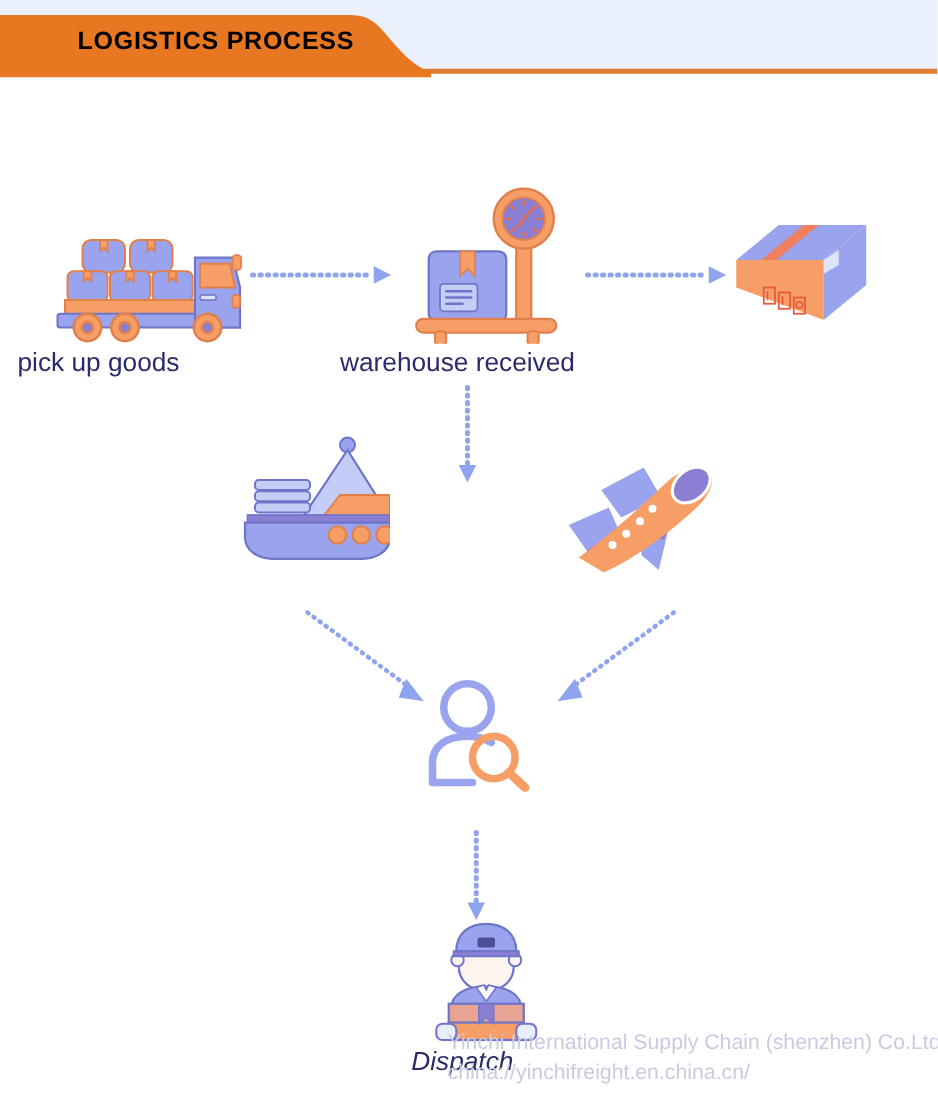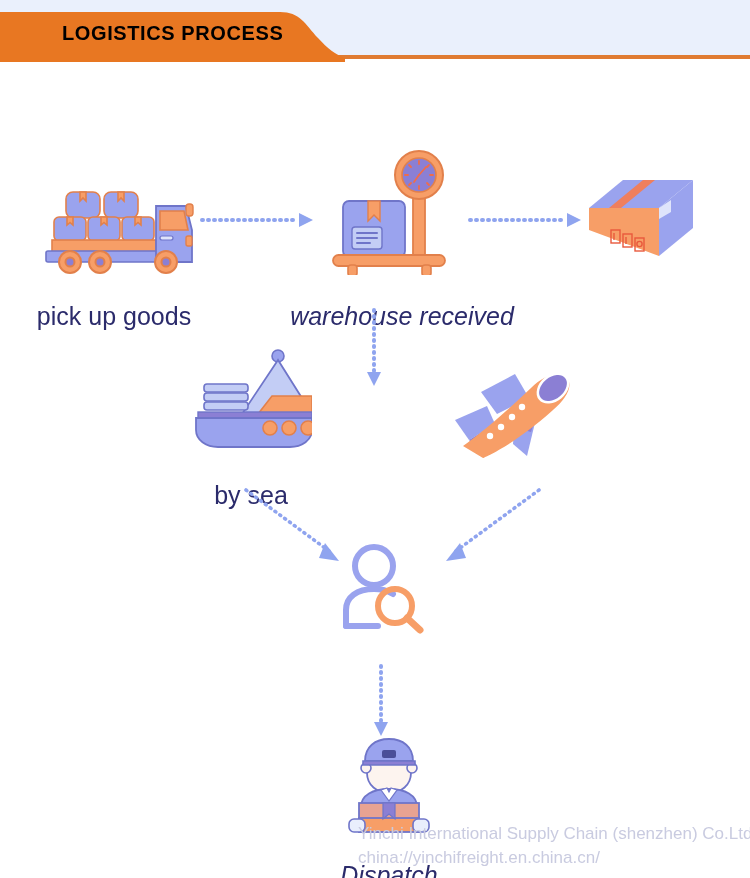--- a/index.html
+++ b/index.html
@@ -32,26 +32,25 @@
     color:#000000;
     white-space:nowrap;
     margin-left:48px;
   }
 
   
   .node{position:absolute;}
   .node .art{display:block;}
   .caption{
     position:absolute;
-    text-align:center;
+    text-align:left;
     color:#2b2b6b;
-    font-size:25px;
+    font-size:21px;
     white-space:nowrap;
     font-family:"Liberation Sans", sans-serif;
-    margin-top:23px;
   }
 
   .arrow{position:absolute;}
 
   
   .watermark{
     position:absolute;
     color:#c9cbe0;
     font-size:17px;
     white-space:nowrap;
@@ -153,21 +152,21 @@
         <line x1="27" y1="88" x2="47" y2="88"></line>
         <line x1="27" y1="93" x2="47" y2="93"></line>
         <line x1="27" y1="98" x2="40" y2="98"></line>
       </g>
 
       <rect x="3" y="110" width="112" height="11" rx="5.5" fill="#f79e67" stroke="#e2804b" stroke-width="1.8"></rect>
       <rect x="18" y="120" width="9" height="11" rx="3" fill="#f79e67" stroke="#e2804b" stroke-width="1.6"></rect>
       <rect x="92" y="120" width="9" height="11" rx="3" fill="#f79e67" stroke="#e2804b" stroke-width="1.6"></rect>
     </svg>
   </div>
-  <div class="caption" style="left:282px;top:279px;width:240px;font-style:italic;">warehouse received</div>
+  <div class="caption" style="left:272px;top:279px;width:240px;">warehouse received</div>
 
   <div class="arrow" style="left:468px;top:212px;">
     <svg width="118" height="16" viewBox="0 0 118 16">
       <line x1="2" y1="8" x2="98" y2="8" stroke="#8fa4ef" stroke-width="4" stroke-linecap="round" stroke-dasharray="1 5"></line>
       <path d="M99,1 L113,8 L99,15 Z" fill="#8fa4ef"></path>
     </svg>
   </div>
 
   <div class="node" style="left:585px;top:178px;">
     <svg class="art" width="114" height="96" viewBox="0 0 114 96">
@@ -219,21 +218,20 @@
         <circle cx="118" cy="80" r="7"></circle>
       </g>
 
       <g stroke="#6f75c9" stroke-width="1.6" fill="#c3cdf5">
         <rect x="14" y="36" width="44" height="8" rx="3"></rect>
         <rect x="14" y="45" width="44" height="8" rx="3"></rect>
         <rect x="14" y="54" width="44" height="8" rx="3"></rect>
       </g>
     </svg>
   </div>
-  <div class="caption" style="left:191px;top:458px;width:120px;">by sea</div>
 
   <div class="node" style="left:443px;top:362px;">
     <svg class="art" width="130" height="100" viewBox="0 0 130 100">
 
       <path d="M12,58 L44,44 L52,62 L26,78 Z" fill="#9aa3ee"></path>
       <path d="M26,78 L52,62 L50,74 L34,86 Z" fill="#8b7fd4"></path>
 
       <path d="M38,30 L72,12 L86,36 L54,52 Z" fill="#9aa3ee"></path>
 
       <path d="M72,52 L96,44 L84,94 L70,82 Z" fill="#9aa3ee"></path>

